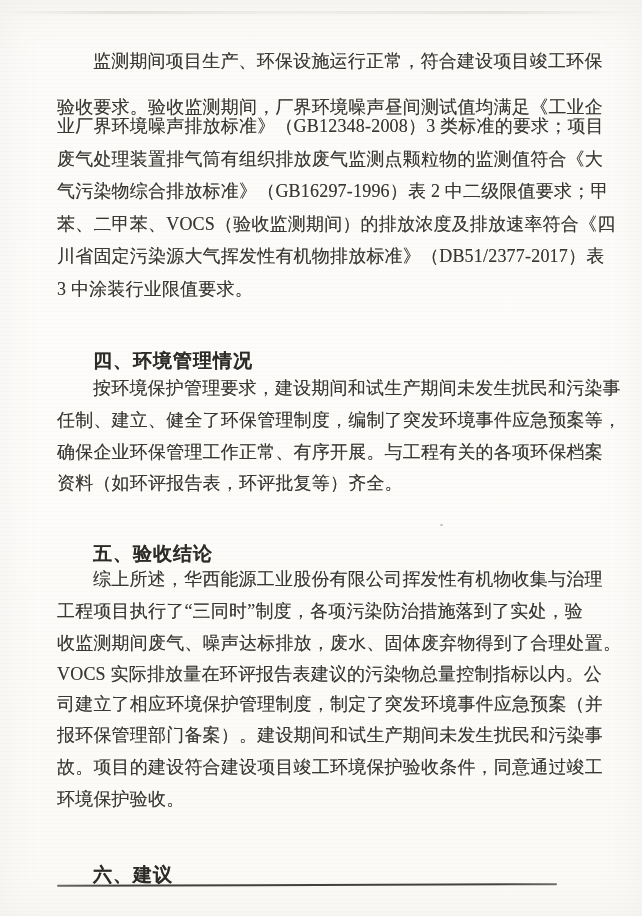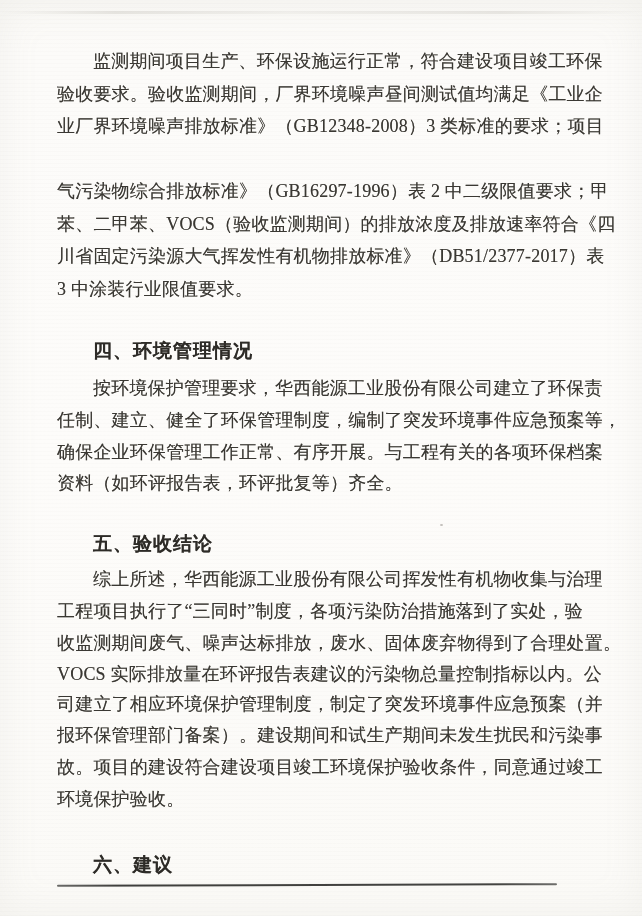--- a/index.html
+++ b/index.html
@@ -29,20 +29,21 @@
   .indent { padding-left: 36px; }
   .heading {
     position: absolute;
     left: 93px;
     white-space: nowrap;
     font-size: 19px;
     font-weight: bold;
     letter-spacing: 1px;
     color: var(--ink-heading, #2d2b27);
     text-shadow: 0 0 0.5px rgba(50,47,42,0.6);
+    margin-top: 10px;
   }
   .rule {
     position: absolute;
     left: 57px;
     top: 884px;
     width: 500px;
     height: 2px;
     background: linear-gradient(90deg, #6a6a68, #3f3f3d 12%, #444442 88%, #6f6f6d);
     transform: rotate(-0.18deg);
     border-radius: 1px;
@@ -65,29 +66,30 @@
 </head>
 <body>
 
 <div class="page">
 
   <div class="streak" style="top:11px;"></div>
   <div class="speck" style="left:440px; top:524px;"></div>
   <div class="speck" style="left:186px; top:196px; opacity:.6;"></div>
 
   <div class="line indent" style="top:48px">监测期间项目生产、环保设施运行正常，符合建设项目竣工环保</div>
-  <div class="line" style="top:81px">验收要求。验收监测期间，厂界环境噪声昼间测试值均满足《工业企</div>
+  <div class="line" style="top:94px">验收要求。验收监测期间，厂界环境噪声昼间测试值均满足《工业企</div>
   <div class="line" style="top:113px">业厂界环境噪声排放标准》（GB12348-2008）3 类标准的要求；项目</div>
+  <div class="line" style="top:146px">废气处理装置排气筒有组织排放废气监测点颗粒物的监测值符合《大</div>
   <div class="line" style="top:178px">气污染物综合排放标准》（GB16297-1996）表 2 中二级限值要求；甲</div>
   <div class="line" style="top:211px">苯、二甲苯、VOCS（验收监测期间）的排放浓度及排放速率符合《四</div>
   <div class="line" style="top:243px">川省固定污染源大气挥发性有机物排放标准》（DB51/2377-2017）表</div>
   <div class="line" style="top:276px">3 中涂装行业限值要求。</div>
 
   <div class="heading" style="top:338px">四、环境管理情况</div>
-  <div class="line indent" style="top:375px">按环境保护管理要求，华西能源工业股份有限公司建立了环保责</div>
+  <div class="line indent" style="top:375px">按环境保护管理要求，建设期间和试生产期间未发生扰民和污染事</div>
   <div class="line" style="top:439px">确保企业环保管理工作正常、有序开展。与工程有关的各项环保档案</div>
   <div class="line" style="top:407px">任制、建立、健全了环保管理制度，编制了突发环境事件应急预案等，</div>
   <div class="line" style="top:470px">资料（如环评报告表，环评批复等）齐全。</div>
 
   <div class="heading" style="top:531px">五、验收结论</div>
   <div class="line" style="top:598px">工程项目执行了“三同时”制度，各项污染防治措施落到了实处，验</div>
   <div class="line indent" style="top:566px">综上所述，华西能源工业股份有限公司挥发性有机物收集与治理</div>
   <div class="line" style="top:630px">收监测期间废气、噪声达标排放，废水、固体废弃物得到了合理处置。</div>
   <div class="line" style="top:661px">VOCS 实际排放量在环评报告表建议的污染物总量控制指标以内。公</div>
   <div class="line" style="top:691px">司建立了相应环境保护管理制度，制定了突发环境事件应急预案（并</div>

